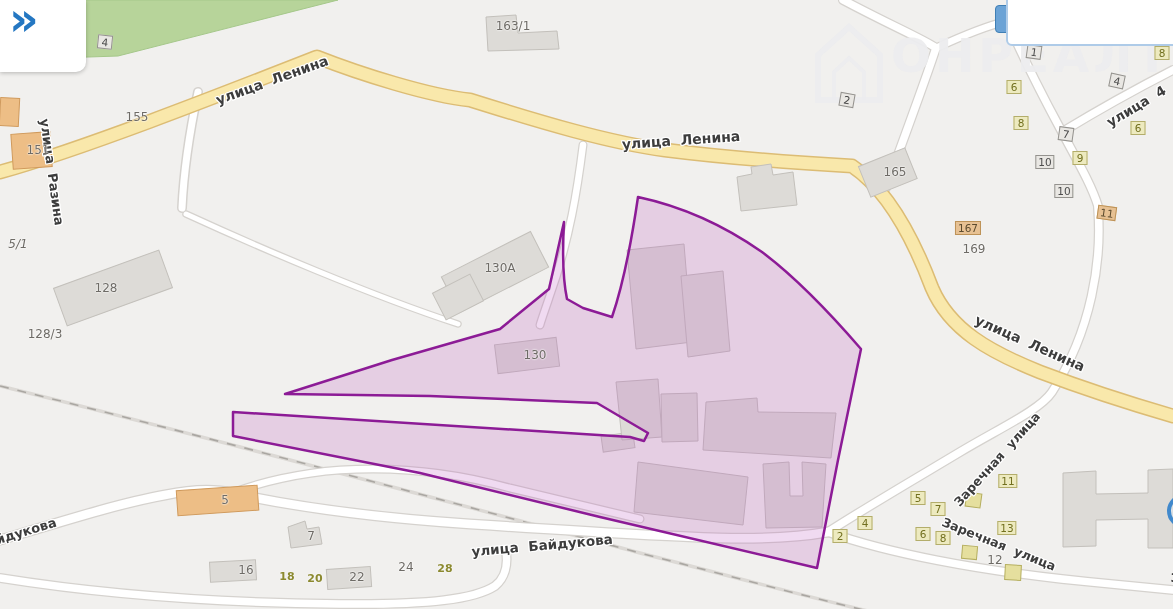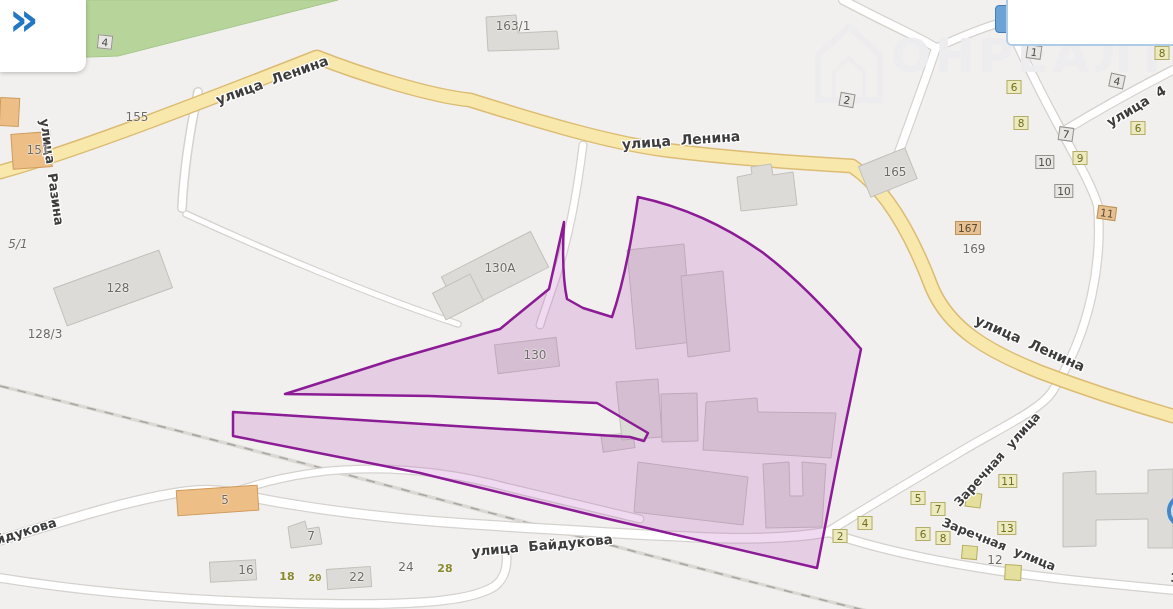--- a/index.html
+++ b/index.html
@@ -174,34 +174,34 @@
       <div class="m badge badge-olive" style="left: 923px; top: 534px; --r: 0deg;">6</div>
       <div class="m badge badge-olive" style="left: 943px; top: 538px; --r: 0deg;">8</div>
       <div class="m badge badge-olive" style="left: 1008px; top: 481px; --r: 0deg;">11</div>
       <div class="m badge badge-olive" style="left: 1007px; top: 528px; --r: 0deg;">13</div>
       <div class="m badge badge-tan" style="left: 1107px; top: 213px; --r: 8deg;">11</div>
       <div class="m badge badge-tan" style="left: 968px; top: 228px; --r: 0deg;">167</div>
       <div class="m plain" style="left: 966px; top: 249px; --r: 0deg;">169</div>
       <div class="m plain" style="left: 108px; top: 117px; margin-left: 21px; --r: 0deg;">155</div>
       <div class="m plain" style="left: 10px; top: 244px; font-style: italic; --r: 0deg;">5/1</div>
       <div class="m plain" style="left: 30px; top: 150px; --r: 0deg;">151</div>
-      <div class="m plain" style="left: 110px; top: 288px; --r: 0deg;">128</div>
+      <div class="m plain" style="left: 98px; top: 288px; --r: 0deg;">128</div>
       <div class="m plain" style="left: 37px; top: 334px; --r: 0deg;">128/3</div>
       <div class="m plain" style="left: 505px; top: 26px; --r: 0deg;">163/1</div>
       <div class="m plain" style="left: 492px; top: 268px; --r: 0deg;">130А</div>
       <div class="m plain" style="left: 527px; top: 355px; --r: 0deg;">130</div>
       <div class="m plain" style="left: 887px; top: 172px; --r: 0deg;">165</div>
       <div class="m plain" style="left: 217px; top: 500px; --r: 0deg;">5</div>
       <div class="m plain" style="left: 303px; top: 536px; --r: 0deg;">7</div>
       <div class="m plain" style="left: 238px; top: 570px; --r: 0deg;">16</div>
       <div class="m plain" style="left: 349px; top: 577px; --r: 0deg;">22</div>
       <div class="m plain" style="left: 398px; top: 567px; --r: 0deg;">24</div>
       <div class="m plain" style="left: 987px; top: 560px; --r: 0deg;">12</div>
       <div class="m plain-olive" style="left: 279px; top: 576px; --r: 0deg;">18</div>
-      <div class="m plain-olive" style="left: 307px; top: 578px; font-family: Liberation Mono, monospace; --r: 0deg;">20</div>
+      <div class="m plain-olive" style="left: 307px; top: 578px; --r: 0deg;">20</div>
       <div class="m plain-olive" style="left: 437px; top: 568px; --r: 0deg;">28</div>
       <div class="m plain-dark" style="left: 1167px; top: 577px; --r: 0deg;">3</div>
     </div>
 
   <div class="map-pin"></div>
   <div class="search-box"></div>
 
   <div class="panel-toggle">
     <span class="glyph">»</span>
   </div>

